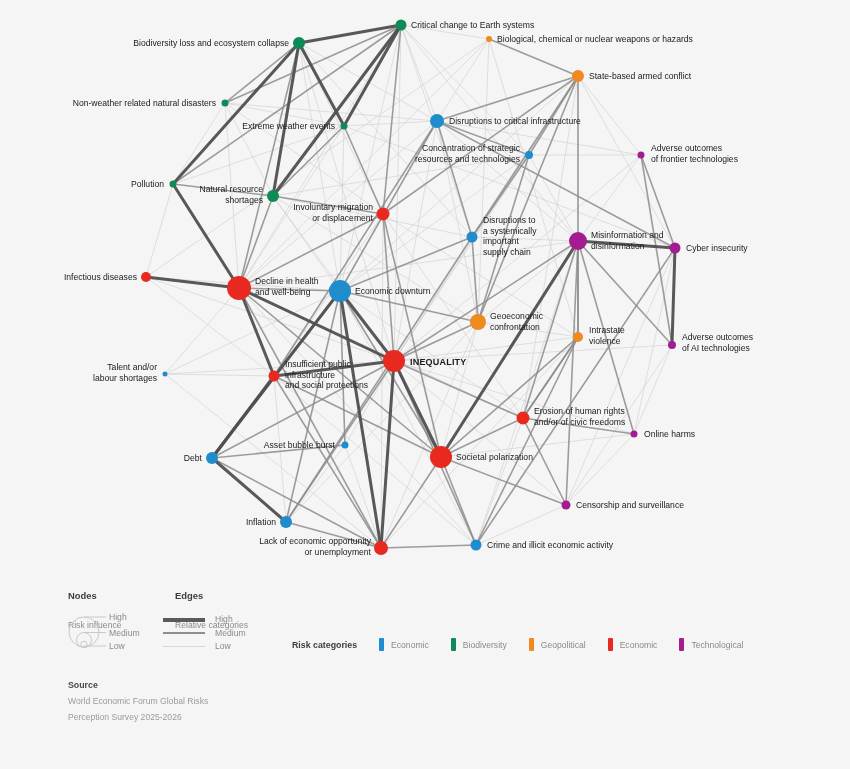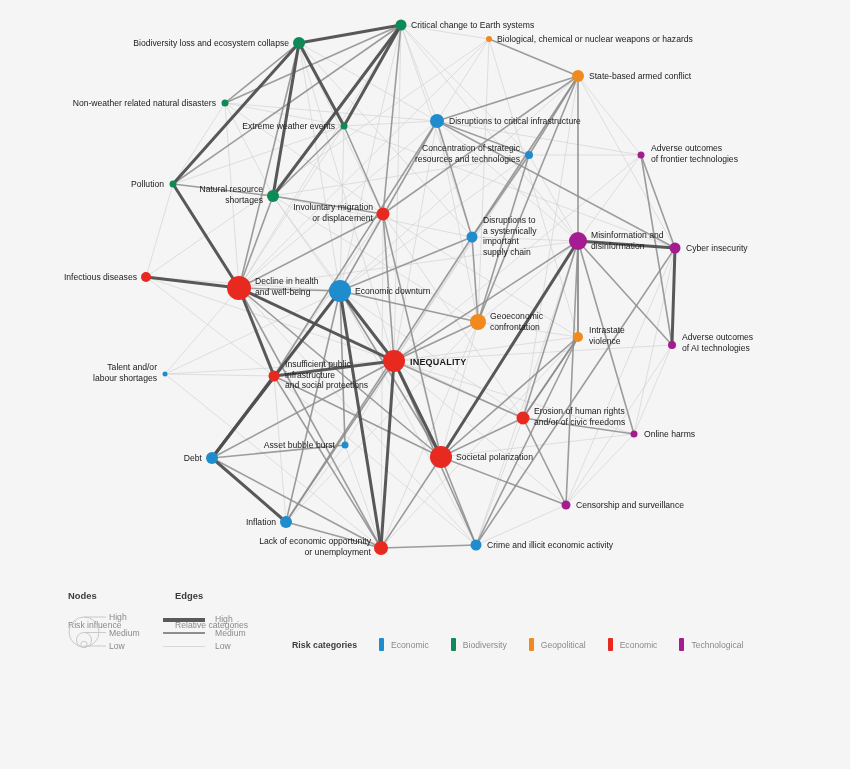--- a/index.html
+++ b/index.html
@@ -363,14 +363,19 @@
           <div class="cat-swatch" style="background: rgb(232, 41, 31);"></div>
           <span class="cat-name">Economic</span>
         </div>
         <div class="cat">
           <div class="cat-swatch" style="background: rgb(164, 28, 143);"></div>
           <span class="cat-name">Technological</span>
         </div>
       </div>
   </div>
 
+  <div id="source">
+    <div class="src-head">Source</div>
+    <div class="src-line">World Economic Forum Global Risks</div>
+    <div class="src-line">Perception Survey 2025-2026</div>
+  </div>
 
 </div>
 
 </body></html>

